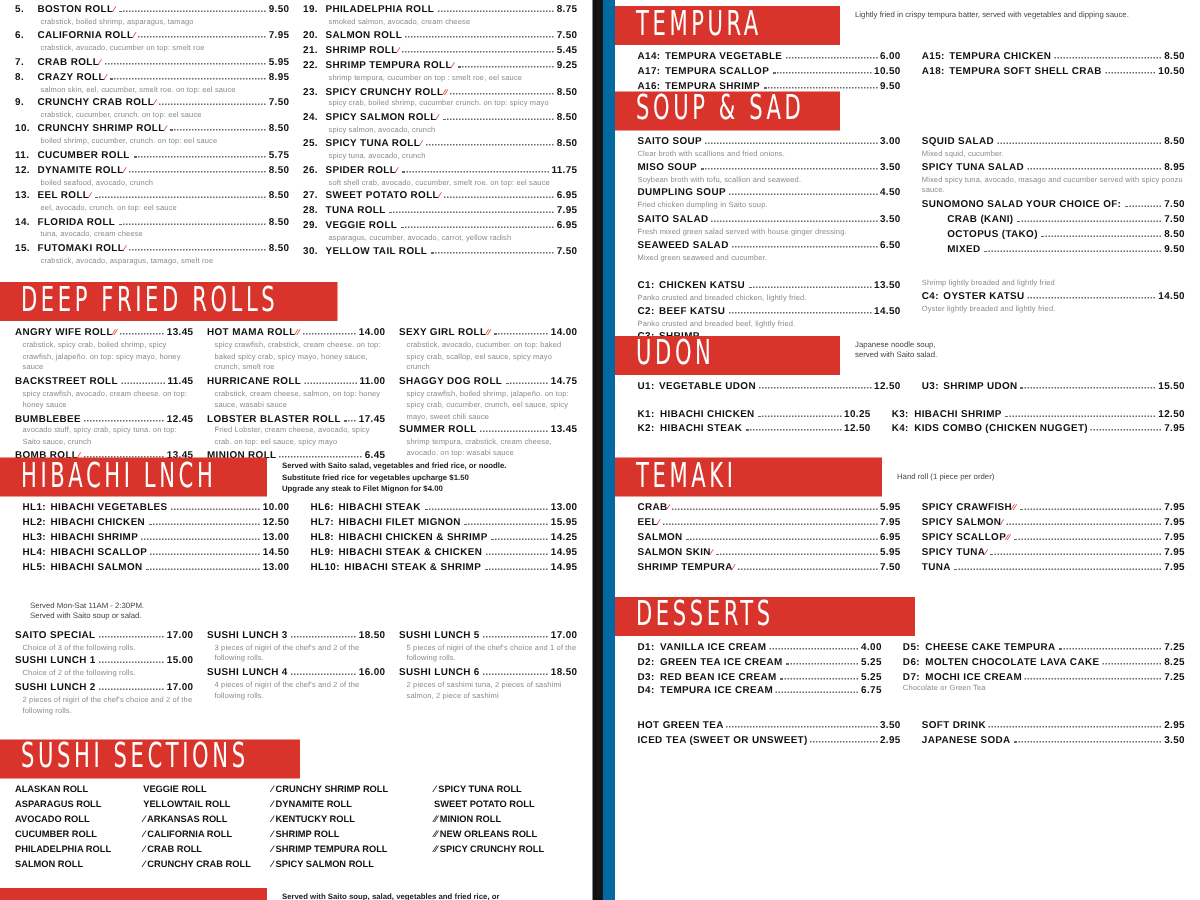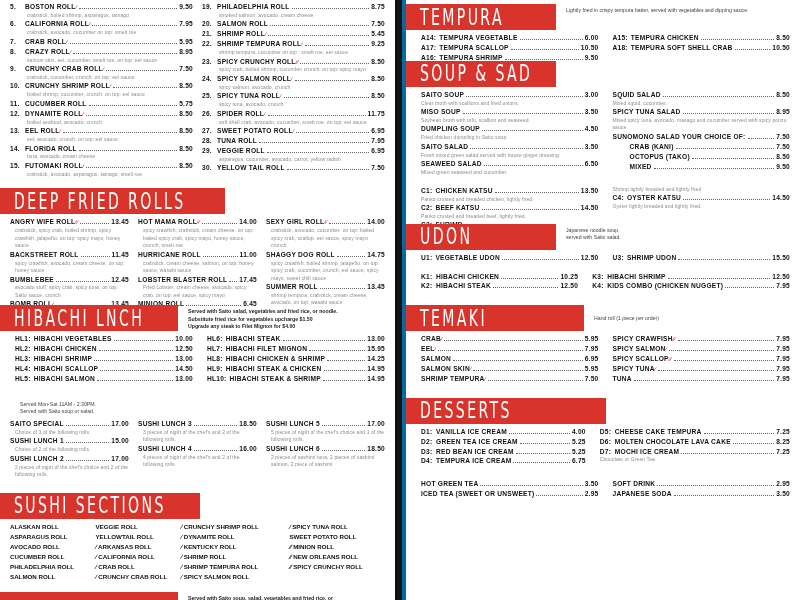--- a/index.html
+++ b/index.html
@@ -7,21 +7,21 @@
     width: 800px; height: 600px;
     background: #1c1c1c;
     font-family: "Liberation Sans", sans-serif;
     overflow: hidden;
   }
   .spread { position: relative; width: 800px; height: 600px; display: flex; background:#141414; }
   .page {
     position: relative; background: #ffffff; height: 600px; overflow: hidden;
   }
   .page-left  { width: 398px; border-right: 3px solid #111; }
-  .page-right { width: 398px; margin-left: 4px; border-left: 4px solid #0369a1; }
+  .page-right { width: 398px; margin-left: 4px; border-left: 8px solid #0369a1; }
   .page-inner { position: relative; padding: 0 10px; height: 100%; }
 
   
   .banner {
     background: #d8342c;
     height: 26px;
     display: flex; align-items: center;
     padding-left: 14px;
     margin-left: -10px;
     position: relative;

